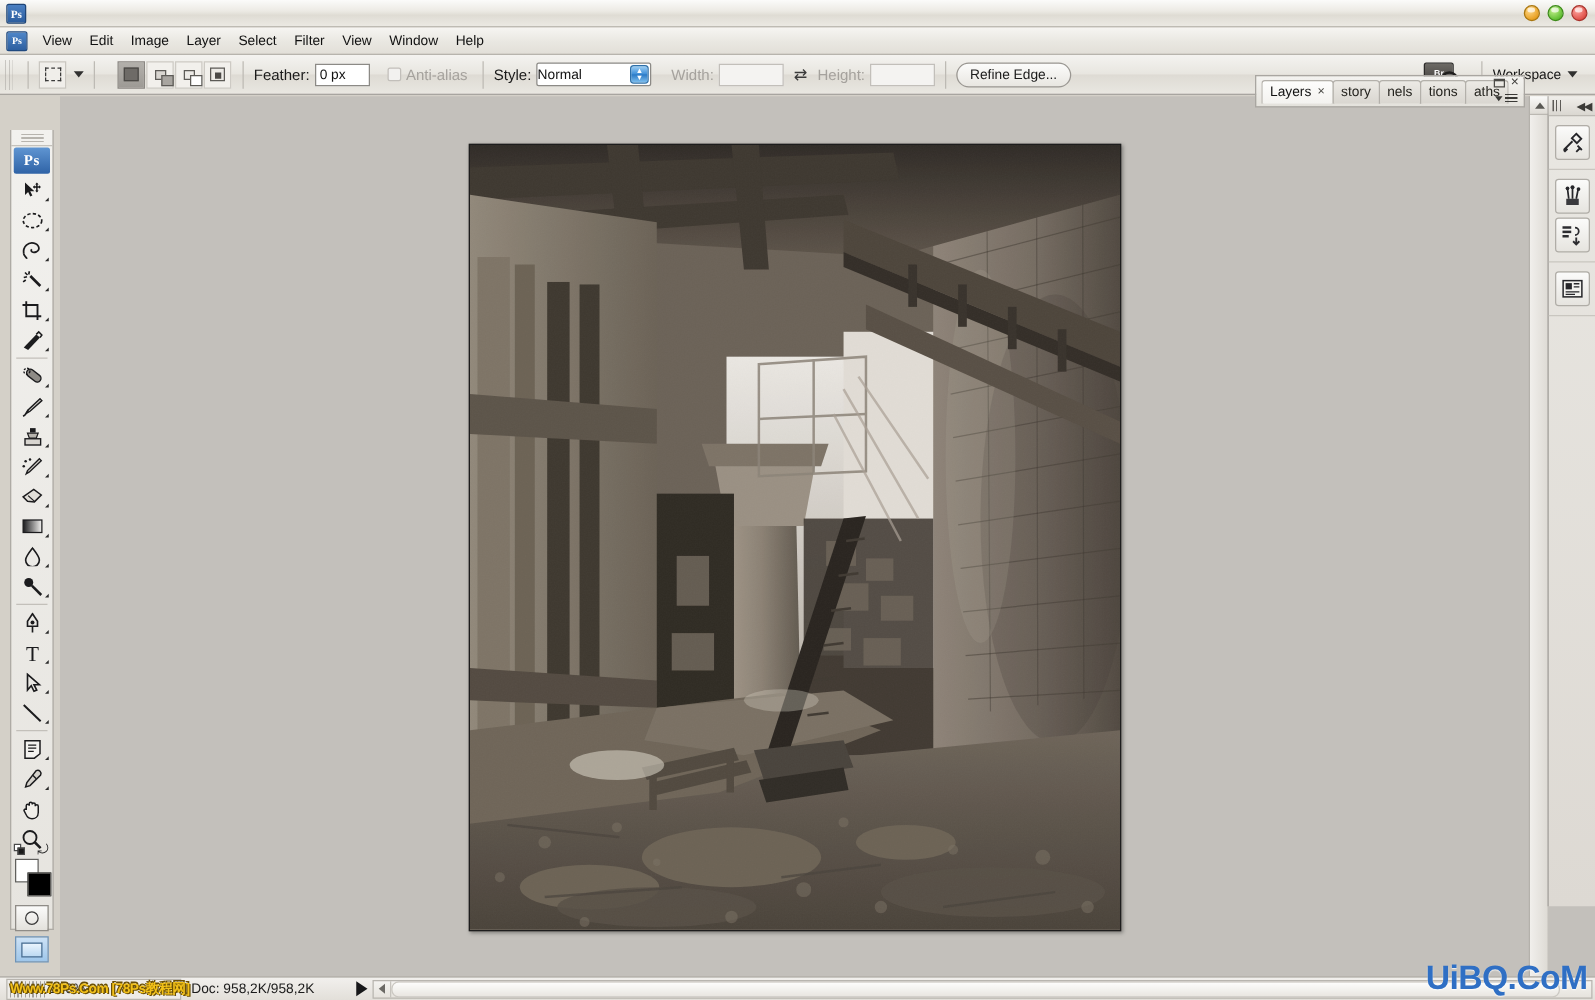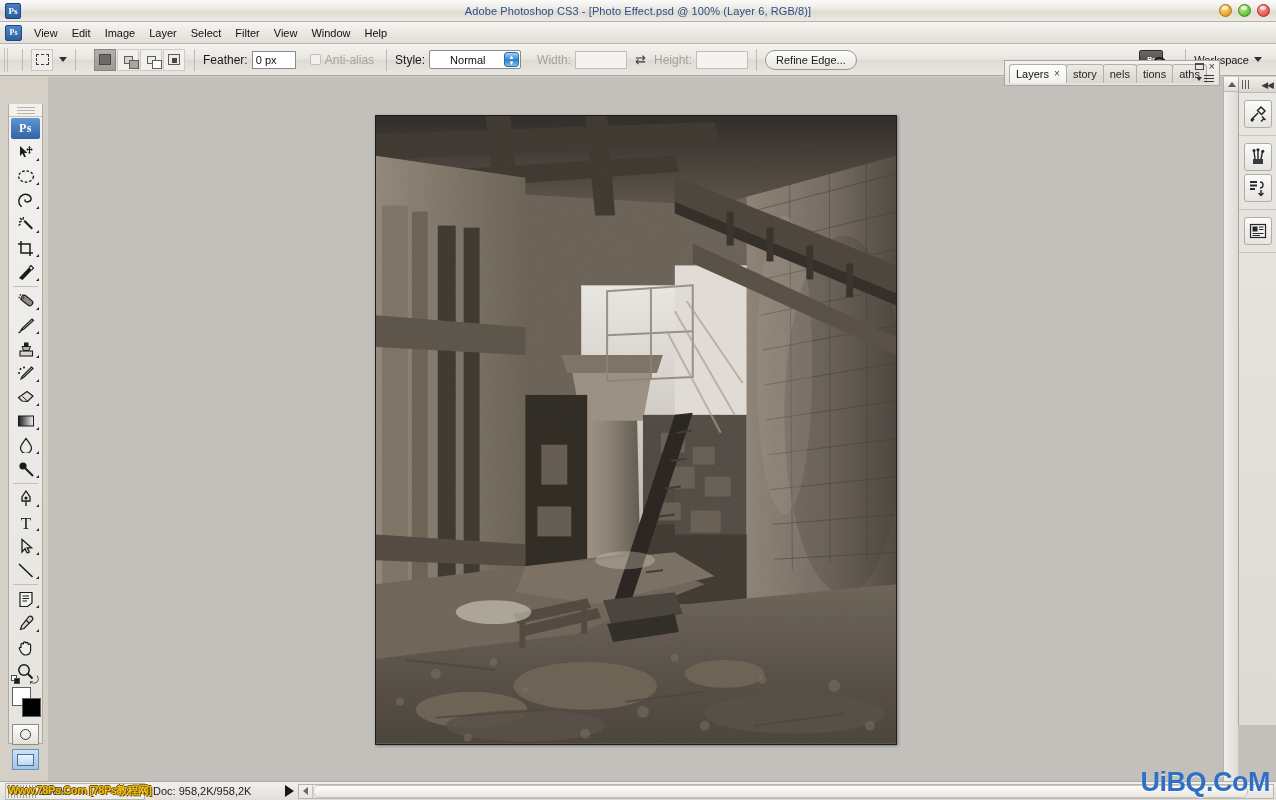--- a/index.html
+++ b/index.html
@@ -103,21 +103,21 @@
   .bb4a::after { content:""; position:absolute; left:3px; top:2.5px; width:5px; height:5px; background:#4b4946; }
   .opt-label { font-size: 12px; color: #1a1a1a; margin-right: 4px; }
   .opt-label.dim { color: #a5a29d; }
   .txtfield {
     height: 18px; border: 1px solid #8c8a86; background: #ffffff;
     font-size: 11px; padding: 0 3px; line-height: 16px; color: #111;
   }
   .txtfield.dim { background: #f4f3f1; border-color: #c2bfba; color: #aaa7a2; }
   .selectbox {
     height: 19px; border: 1px solid #8c8a86; background: #ffffff;
-    display: flex; align-items: center; padding-left: 20px; position: relative;
+    display: flex; align-items: center; padding-left: 0; position: relative;
     font-size: 11px; color: #111; border-radius: 2px;
   }
   .aqua-spin {
     position: absolute; right: 1px; top: 1px; width: 15px; height: 15px;
     background: linear-gradient(to bottom, #9fd0f5 0%, #3f8fd8 48%, #2b7ac6 52%, #7fc0ef 100%);
     border-radius: 3px; border: 1px solid #2d6fa8;
     display: flex; flex-direction: column; align-items: center; justify-content: center;
     color: #fff; font-size: 6px; line-height: 6px;
   }
   .chk { width: 11px; height: 11px; border: 1px solid #c2bfba; background: #f2f1ef; margin-right: 4px; border-radius: 2px; }
@@ -299,21 +299,20 @@
     text-shadow: 0 1px 1px rgba(255,255,255,.8);
   }
 </style>
 </head>
 <body>
 
 <div id="app">
 
   <div class="titlebar">
     <div class="ps-badge">Ps</div>
-    <div class="title-text">Adobe Photoshop CS3 - [Photo Effect.psd @ 100% (Layer 6, RGB/8)]</div>
     <div class="winbtns">
       <div class="orb orb-min"></div>
       <div class="orb orb-max"></div>
       <div class="orb orb-close"></div>
     </div>
     <div class="winbtns sub">
       <div class="orb sm orb-min"></div>
       <div class="orb sm orb-max"></div>
       <div class="orb sm orb-close"></div>
     </div>

